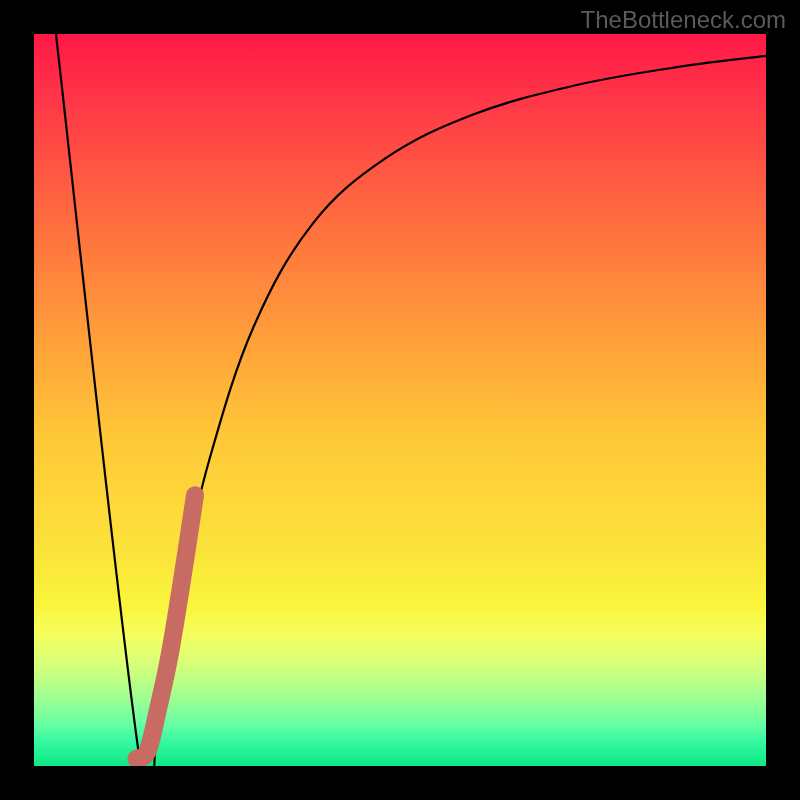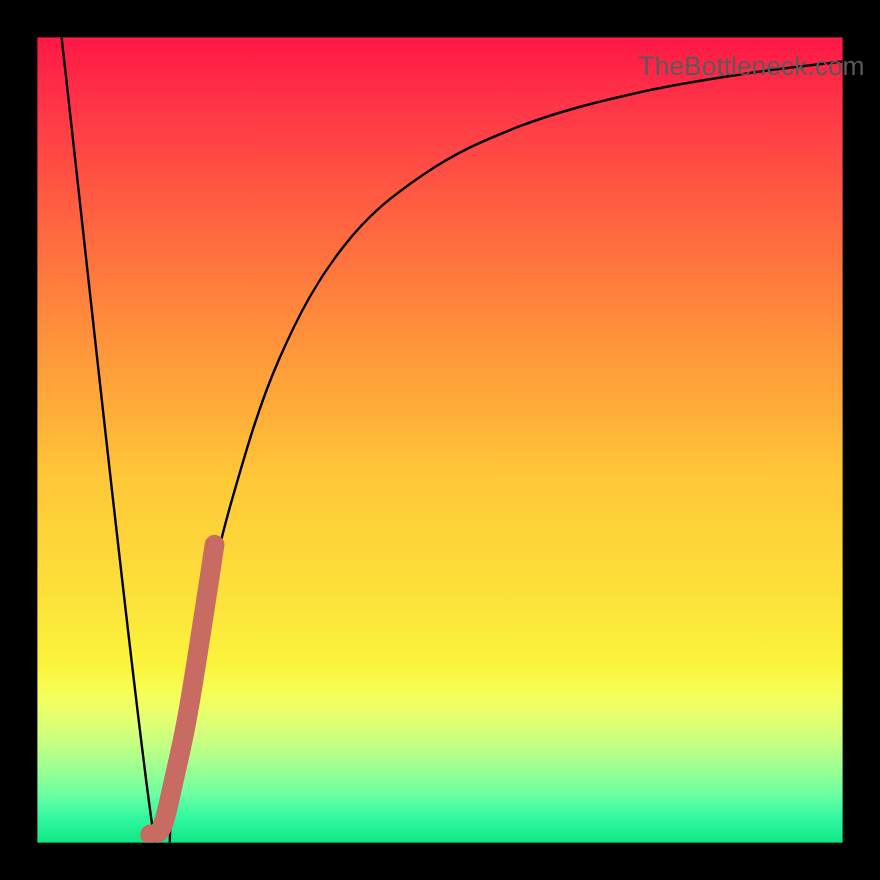--- a/index.html
+++ b/index.html
@@ -7,21 +7,20 @@
     .container { width: 800px; height: 800px; background: #000; position: relative; }
     .watermark {
       position: absolute;
       top: 6px;
       right: 14px;
       color: #5a5a5a;
       font-family: Arial, Helvetica, sans-serif;
       font-size: 24px;
       font-weight: 500;
       z-index: 10;
-      margin-top: 41px;
     }
     .plot-area {
       position: absolute;
       left: 34px;
       top: 34px;
       width: 732px;
       height: 732px;
       background: linear-gradient(to bottom,
         #ff1846 0%,
         #ff3a47 10%,

